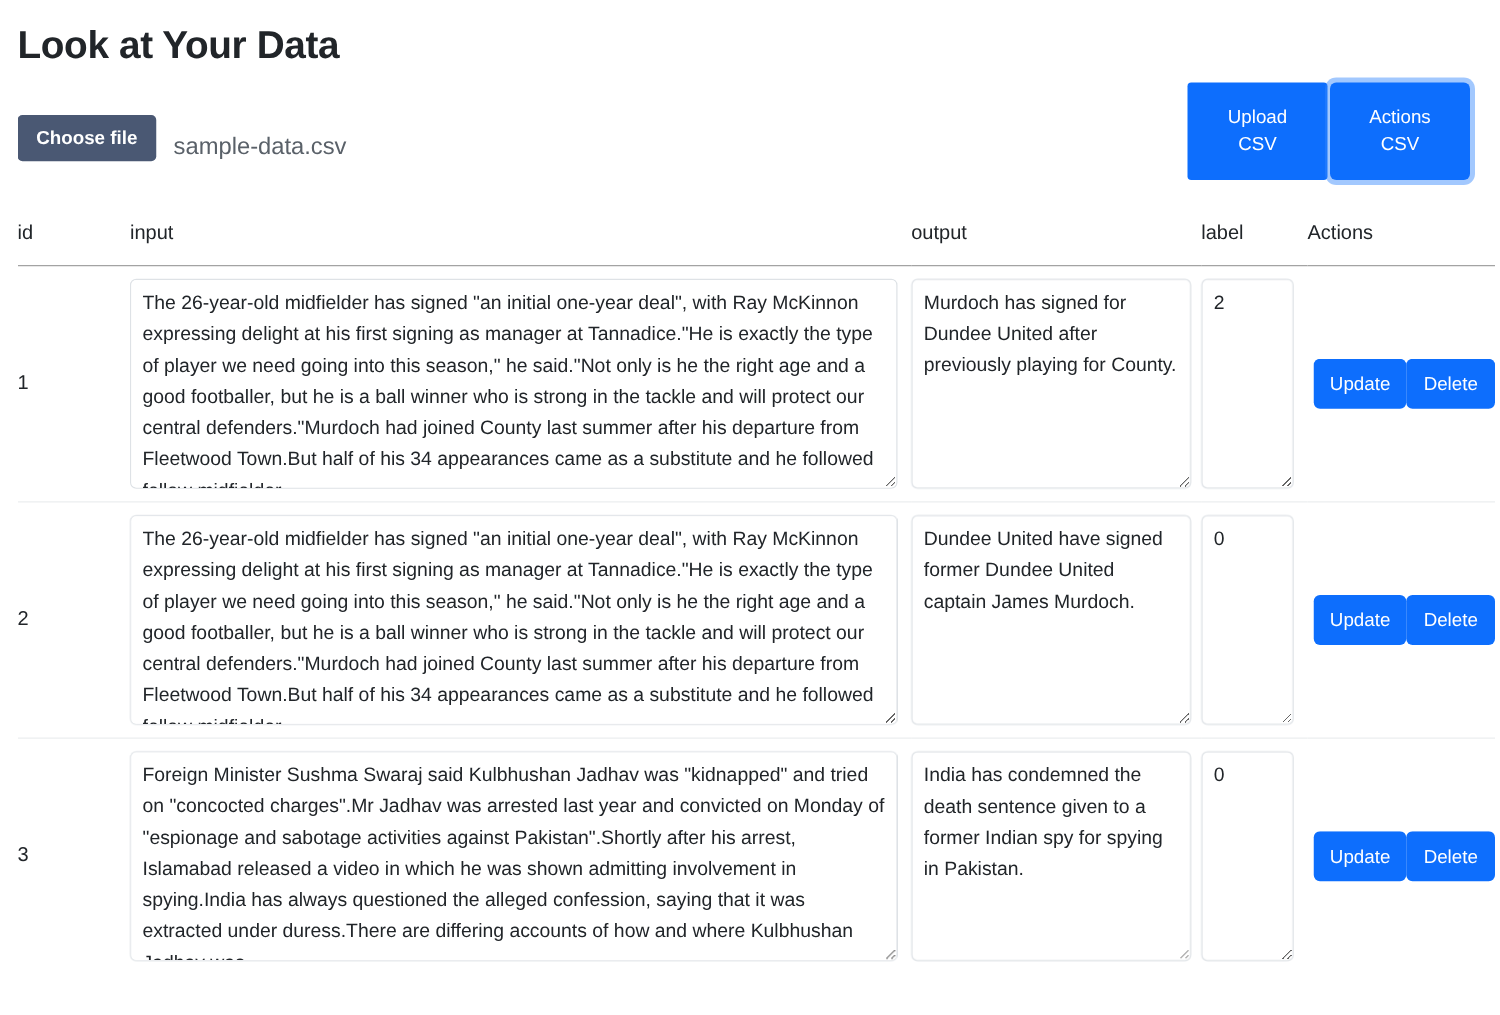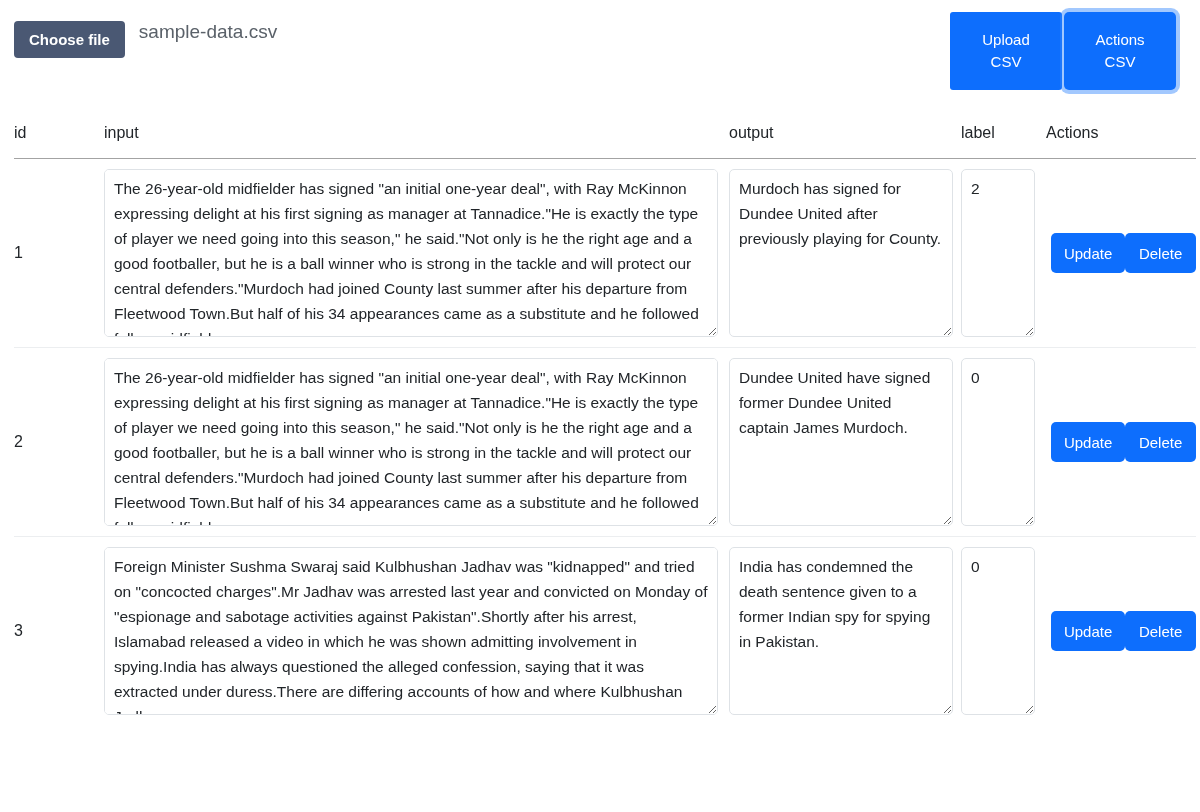--- a/index.html
+++ b/index.html
@@ -35,23 +35,23 @@
 
   .toolbar {
     position: relative;
     height: 96px;
     margin-top: 12px;
   }
 
   .file-row {
     position: absolute;
     left: 0;
-    top: 9px;
+    top: 26px;
     display: flex;
-    align-items: flex-start;
+    align-items: flex-end;
     gap: 14px;
   }
 
   .choose-file-btn {
     background: #4a5873;
     color: #ffffff;
     border: none;
     border-radius: 4px;
     font-family: "Liberation Sans", sans-serif;
     font-size: 15px;
@@ -214,20 +214,21 @@
   .btn-delete {
     width: 100px;
     height: 40px;
   }
 </style>
 </head>
 <body>
 
 <div class="page">
 
+  <h1 class="page-title">Look at Your Data</h1>
 
   <div class="toolbar">
 
     <div class="file-row">
       <button class="choose-file-btn">Choose file</button>
       <span class="file-name">sample-data.csv</span>
     </div>
 
     <div class="action-buttons">
       <button class="csv-btn">

